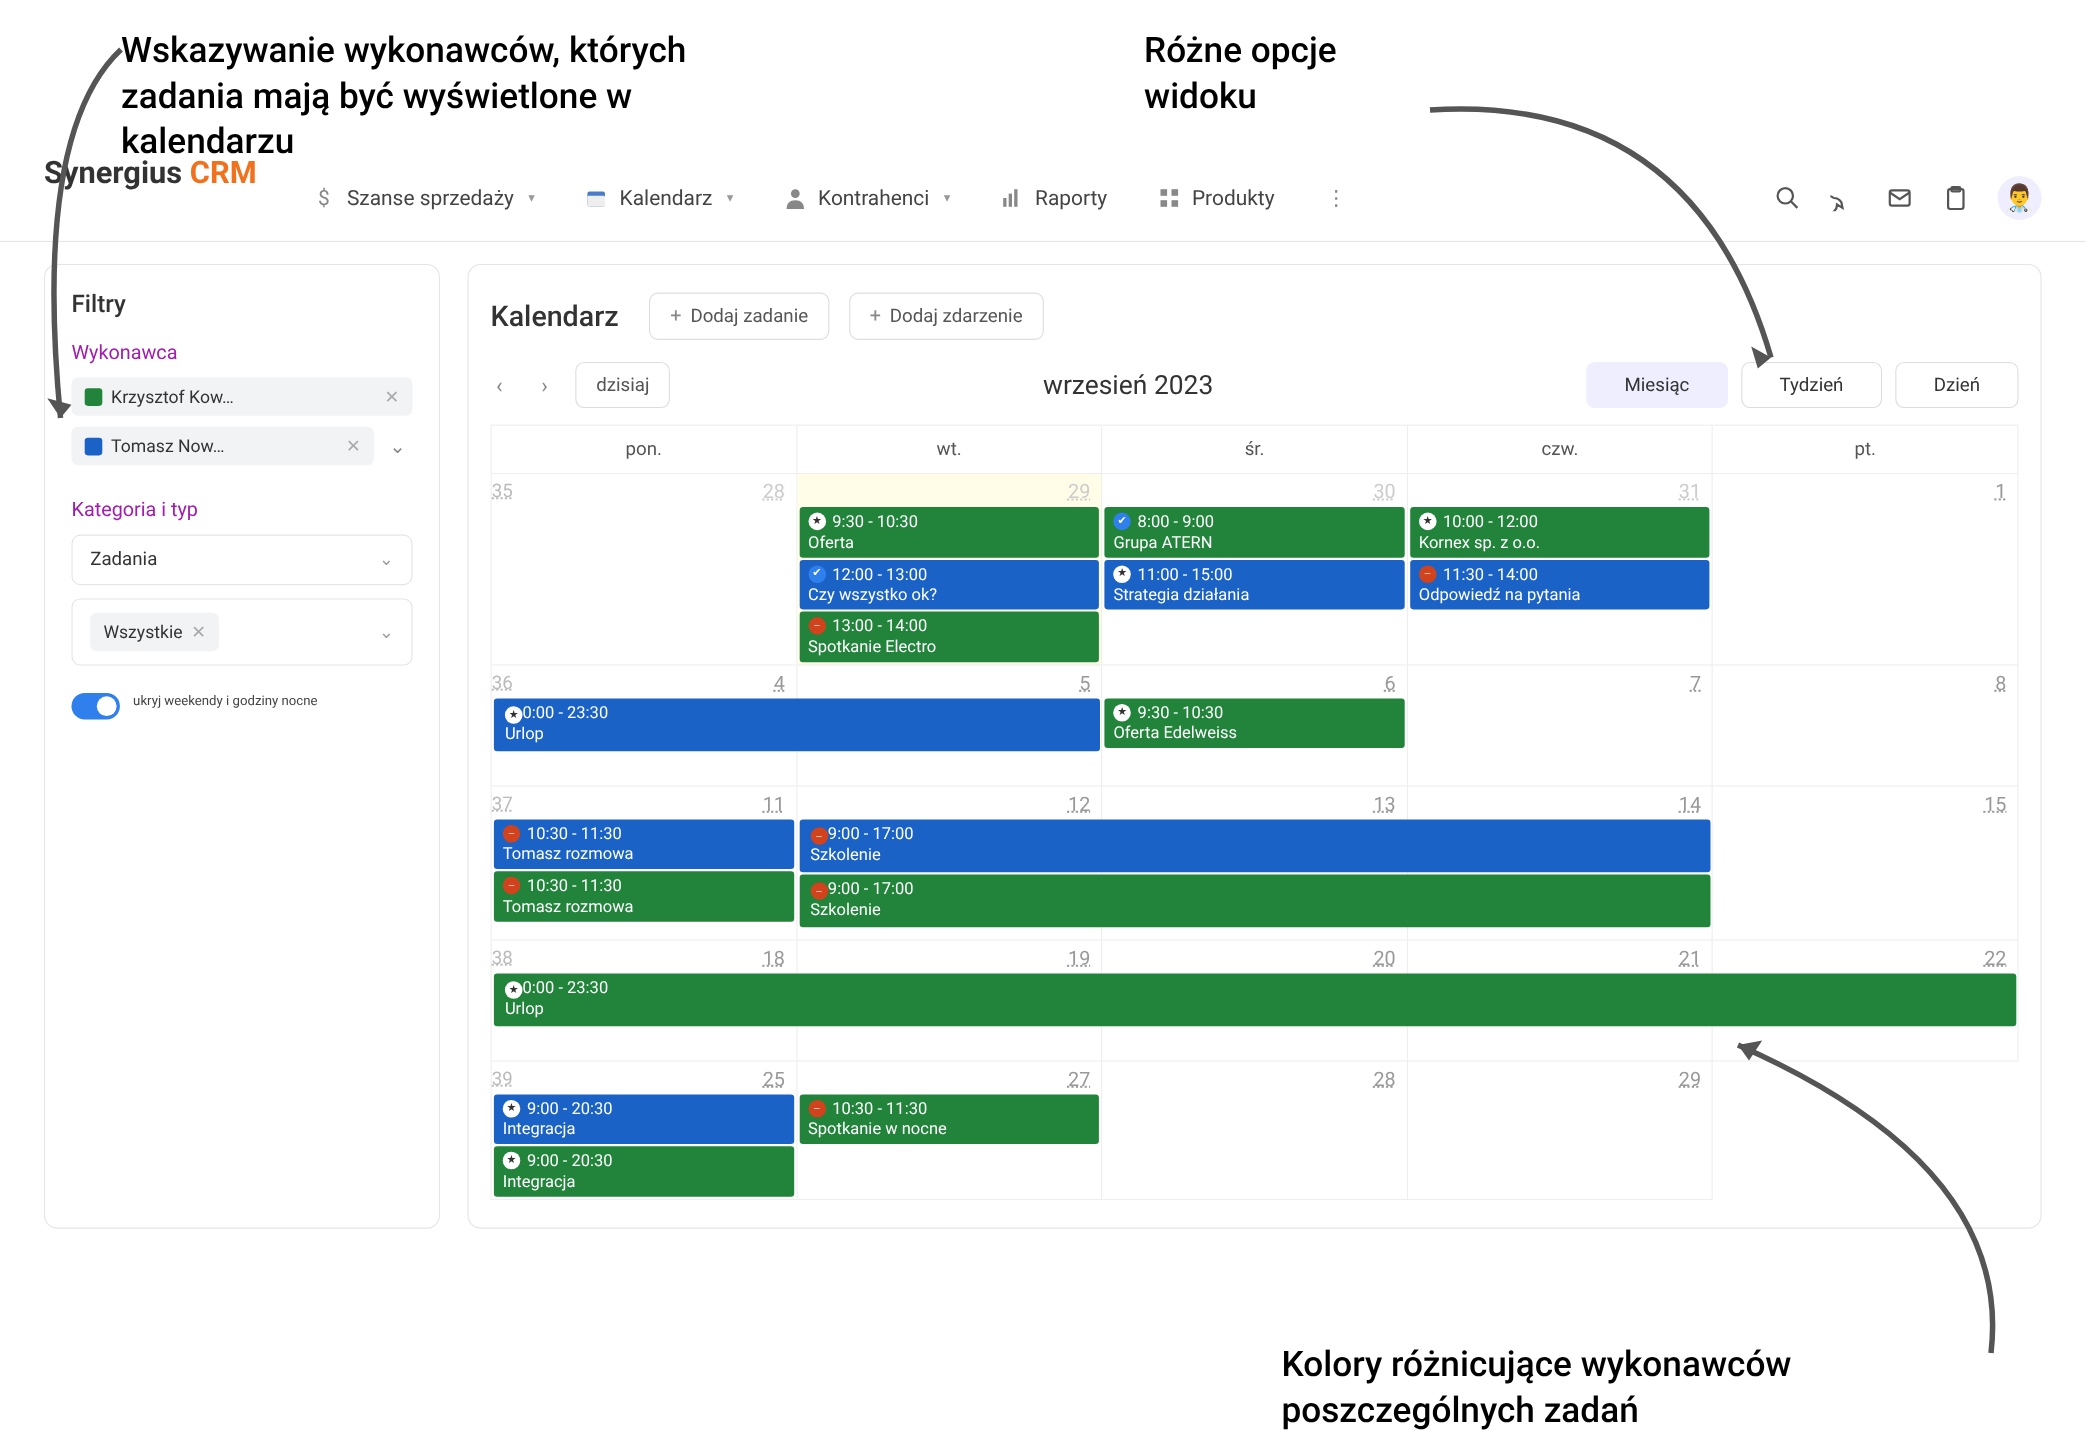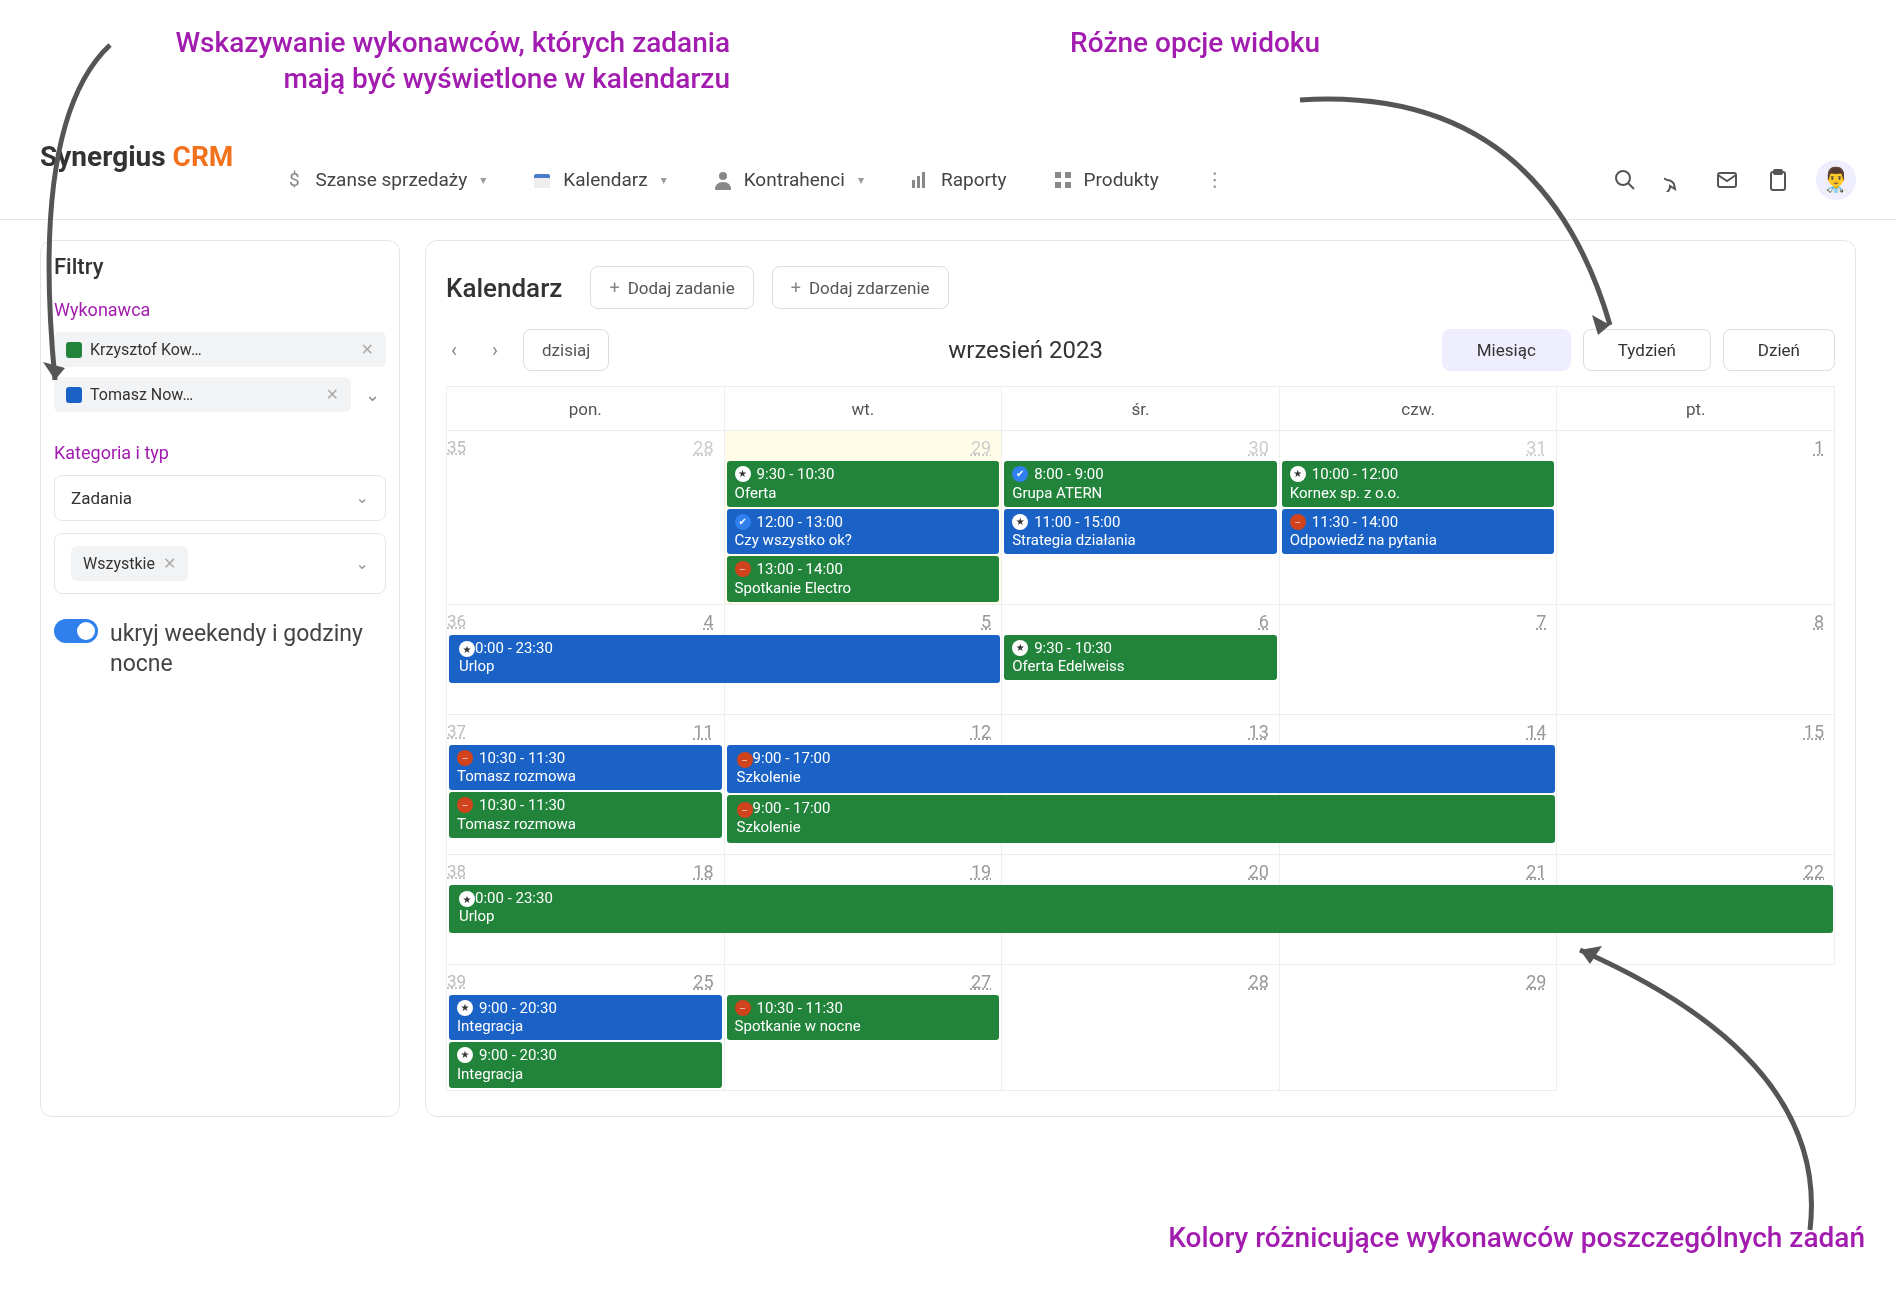--- a/index.html
+++ b/index.html
@@ -1,48 +1,48 @@
 <!DOCTYPE html>
 <html><head>
 <meta charset="utf-8">
 <style>
 *{box-sizing:border-box;margin:0;padding:0;font-family:-apple-system,BlinkMacSystemFont,'Segoe UI',Roboto,Arial,sans-serif}
 body{background:#fff;color:#333;width:1896px;height:1300px;position:relative;overflow:hidden}
-.annotation{position:absolute;font-size:28px;font-weight:500;color:#a21caf;text-align:right;line-height:1.3;z-index:10}
+.annotation{position:absolute;font-size:32px;font-weight:500;color:#000000;text-align:left;line-height:1.3;z-index:10}
 .arrow-svg{position:absolute;z-index:9;pointer-events:none}
 
 .topbar{position:absolute;top:140px;left:0;right:0;height:80px;display:flex;padding:0 40px;border-bottom:1px solid #e5e5e5;background:#fff}
 .brand{font-size:28px;font-weight:700;color:#333;margin-right:50px}
 .brand .crm{color:#f2711c}
 .nav{display:flex;align-items:center;gap:45px;flex:1}
 .nav-item{display:flex;align-items:center;gap:10px;font-size:19px;color:#444;cursor:pointer}
 .nav-icon{width:22px;height:22px;display:flex;align-items:center;justify-content:center;color:#888}
 .chev{font-size:12px;color:#999;margin-left:3px}
 .topbar-right{display:flex;align-items:center;gap:25px;margin-left:auto}
 .topbar-icon{width:26px;height:26px;color:#555;cursor:pointer;display:flex;align-items:center;justify-content:center}
 .avatar{width:40px;height:40px;border-radius:50%;background:#eef;display:flex;align-items:center;justify-content:center;overflow:hidden;font-size:24px}
 
 .content{position:absolute;top:240px;left:0;right:0;display:flex;padding:0 40px;gap:25px}
-.filters{width:360px;background:#fff;border:1px solid #e5e5e5;border-radius:12px;padding:13px}
+.filters{width:360px;background:#fff;border:1px solid #e5e5e5;border-radius:12px;padding:24px}
 .filters h3{font-size:22px;font-weight:500;margin-bottom:20px}
 .filters-label{font-size:18px;color:#a21caf;margin-bottom:12px}
 .chip-row{display:flex;align-items:center;gap:8px;margin-bottom:10px}
 .chip{display:flex;align-items:center;gap:8px;background:#f2f3f5;border-radius:6px;padding:8px 12px;font-size:16px;flex:1}
 .chip-sw{width:16px;height:16px;border-radius:3px}
 .chip-x{color:#aaa;font-size:16px;cursor:pointer;margin-left:auto}
 .expand-chev{color:#888;font-size:18px;cursor:pointer;padding:0 6px}
 .filters-section{margin-top:30px}
 .dropdown{display:flex;align-items:flex-start;justify-content:space-between;border:1px solid #e5e5e5;border-radius:8px;padding:12px 16px;font-size:17px;margin-bottom:12px;cursor:pointer}
 .dropdown .chev{font-size:16px}
 .tag-dd{display:flex;align-items:center;justify-content:space-between}
 .tag-dd .chip{flex:0 0 auto}
 .toggle-row{display:flex;align-items:flex-start;gap:12px;margin-top:25px}
 .toggle{width:44px;height:24px;border-radius:12px;background:#2f80ed;position:relative;cursor:pointer;flex:none}
 .toggle::after{content:"";position:absolute;right:3px;top:3px;width:18px;height:18px;border-radius:50%;background:#fff}
-.toggle-label{font-size:23px;color:#444;line-height:1.3}
+.toggle-label{font-size:12px;color:#444;line-height:1.3}
 
 .calendar-panel{flex:1;background:#fff;border:1px solid #e5e5e5;border-radius:12px;padding:25px 0}
 .cal-header{display:flex;align-items:center;gap:18px;padding:0 20px;margin-bottom:20px}
 .cal-title{font-size:26px;font-weight:500;margin-right:10px}
 .btn{display:flex;align-items:center;gap:8px;border:1px solid #ddd;border-radius:8px;padding:10px 18px;font-size:17px;color:#555;background:#fff;cursor:pointer}
 .btn .plus{font-size:18px;color:#888}
 
 .cal-toolbar{display:flex;align-items:center;padding:0 20px;margin-bottom:15px}
 .nav-arrows{display:flex;align-items:center;gap:25px;margin-right:20px}
 .nav-arrow{font-size:20px;color:#888;cursor:pointer;padding:5px}

